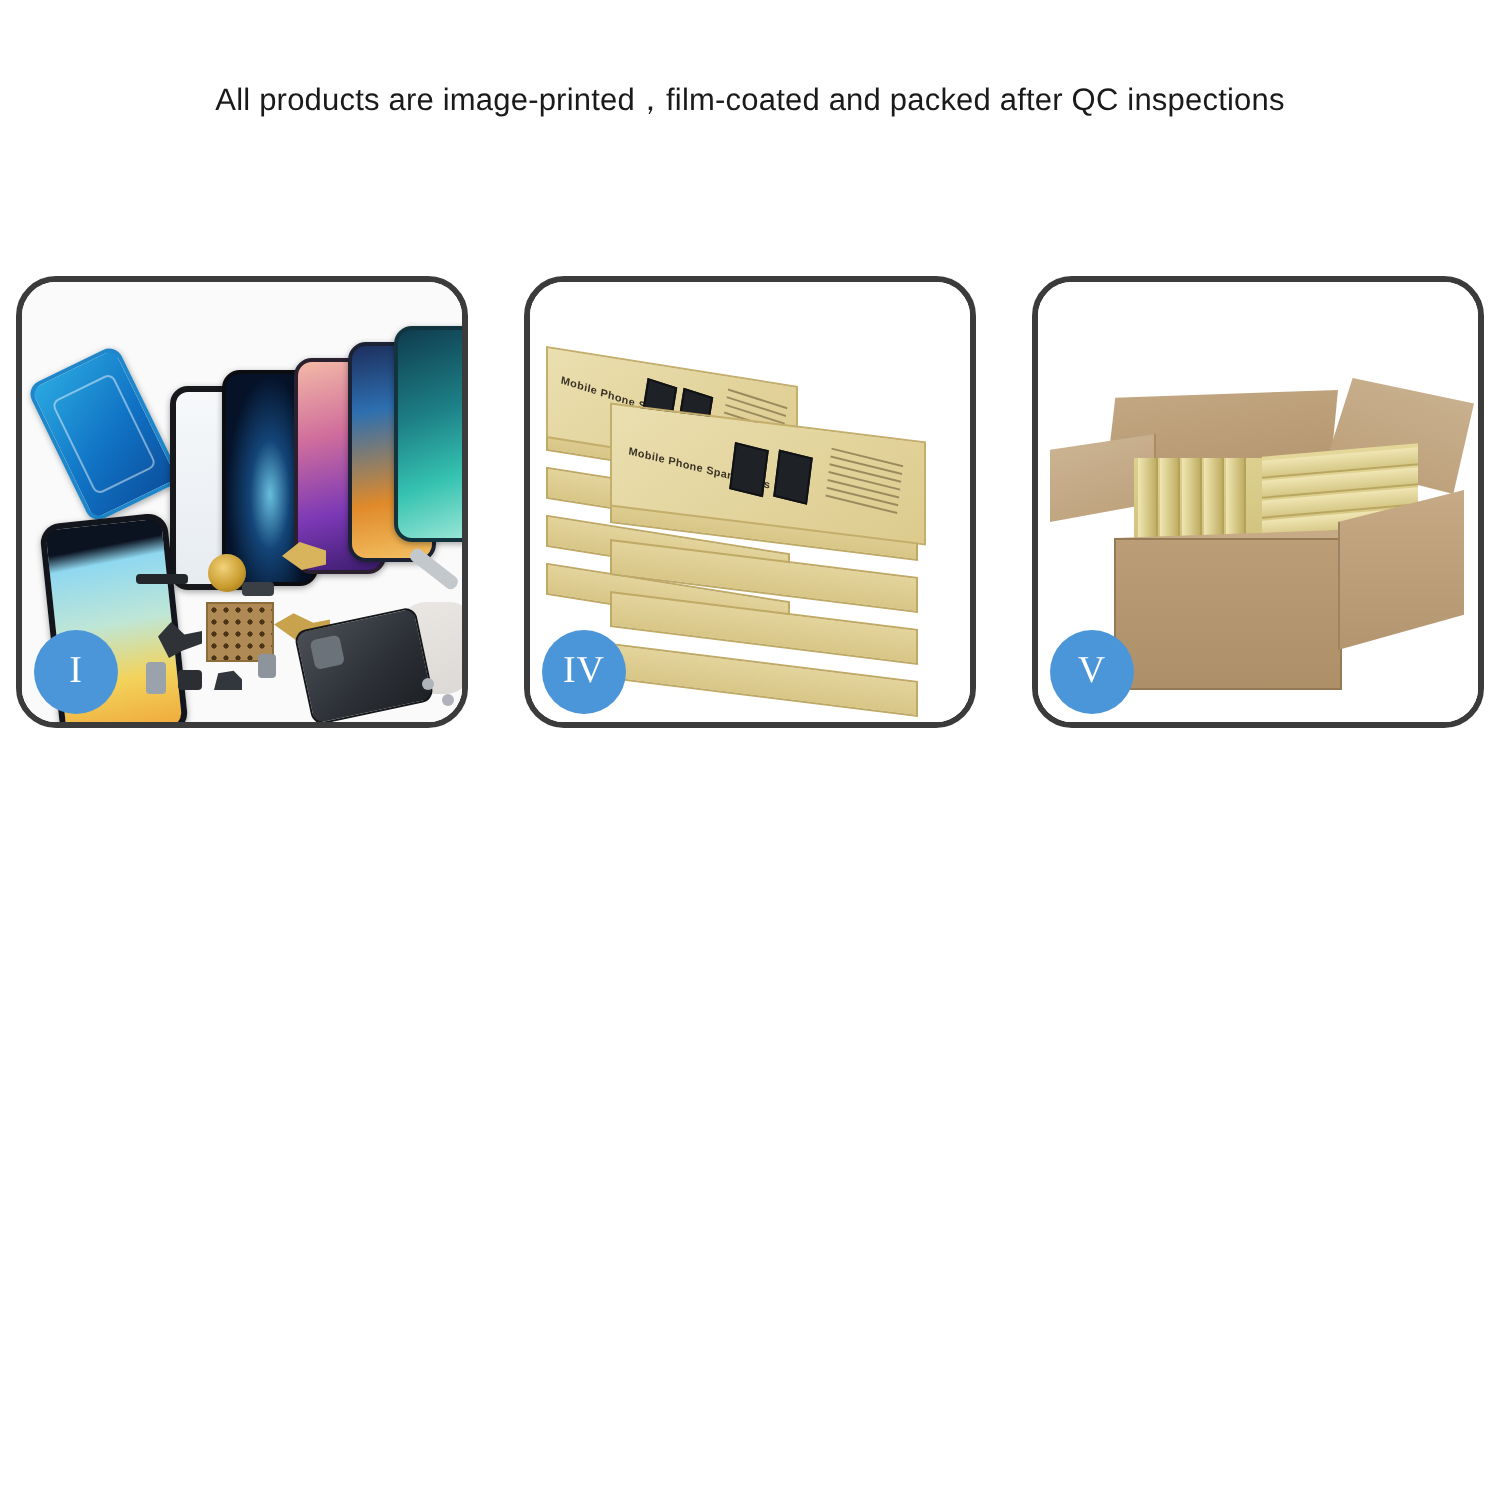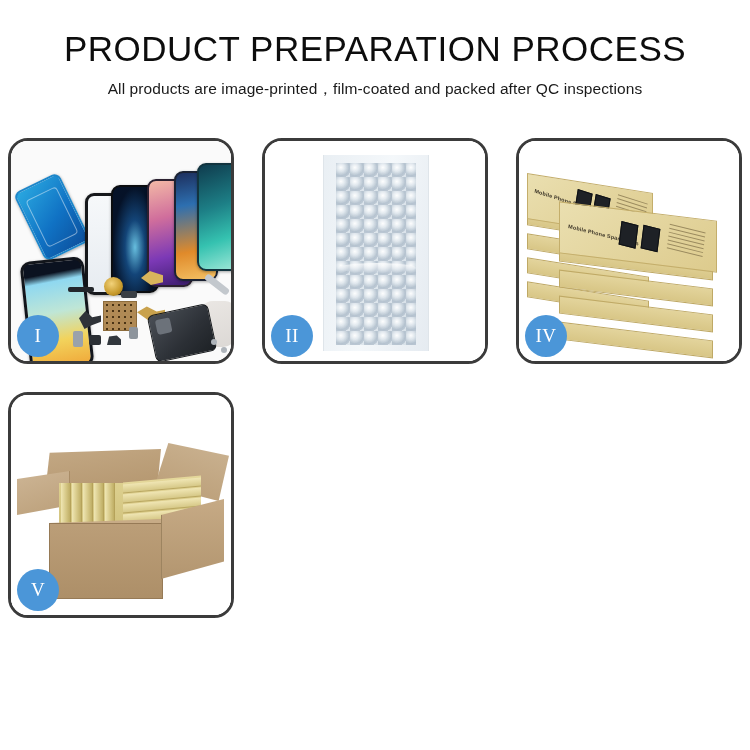--- a/index.html
+++ b/index.html
@@ -333,21 +333,20 @@
   }
   .c6-edge{
     position:absolute; left:113px; top:64px; width:2px; height:112px;
     background:#9b8160;
   }
 </style>
 </head>
 <body>
 
 <div class="header">
-  <div class="title">PRODUCT PREPARATION PROCESS</div>
   <div class="subtitle">All products are image-printed，film-coated and packed after QC inspections</div>
 </div>
 
 <div class="grid">
 
   <div class="panel">
     <div class="panel-inner">
       <div class="p1-bg"></div>
       <div class="phone ph-blue"></div>
       <div class="phone ph-glass"></div>
@@ -369,30 +368,20 @@
       <div class="part pt-sm3"></div>
       <div class="part pt-sm4"></div>
       <div class="part pt-sm5"></div>
       <div class="part pt-tool"></div>
       <div class="part pt-screw"></div>
       <div class="part pt-screw2"></div>
     </div>
     <div class="badge">I</div>
   </div>
 
-  <div class="panel">
-    <div class="panel-inner">
-      <div class="p2-bg"></div>
-      <div class="pouch">
-        <div class="bubbles"></div>
-        <div class="pouch-fold"></div>
-      </div>
-    </div>
-    <div class="badge">II</div>
-  </div>
 
 
   <div class="panel">
     <div class="panel-inner">
       <div class="p4-bg"></div>
       <div class="stackwrap">
 
         <div class="kbox" style="left:2px; top:62px; width:120px; height:14px; transform:skewY(9deg);"></div>
         <div class="kbox" style="left:2px; top:86px; width:120px; height:14px; transform:skewY(9deg);"></div>
         <div class="kbox" style="left:2px; top:110px; width:120px; height:14px; transform:skewY(9deg);"></div>

